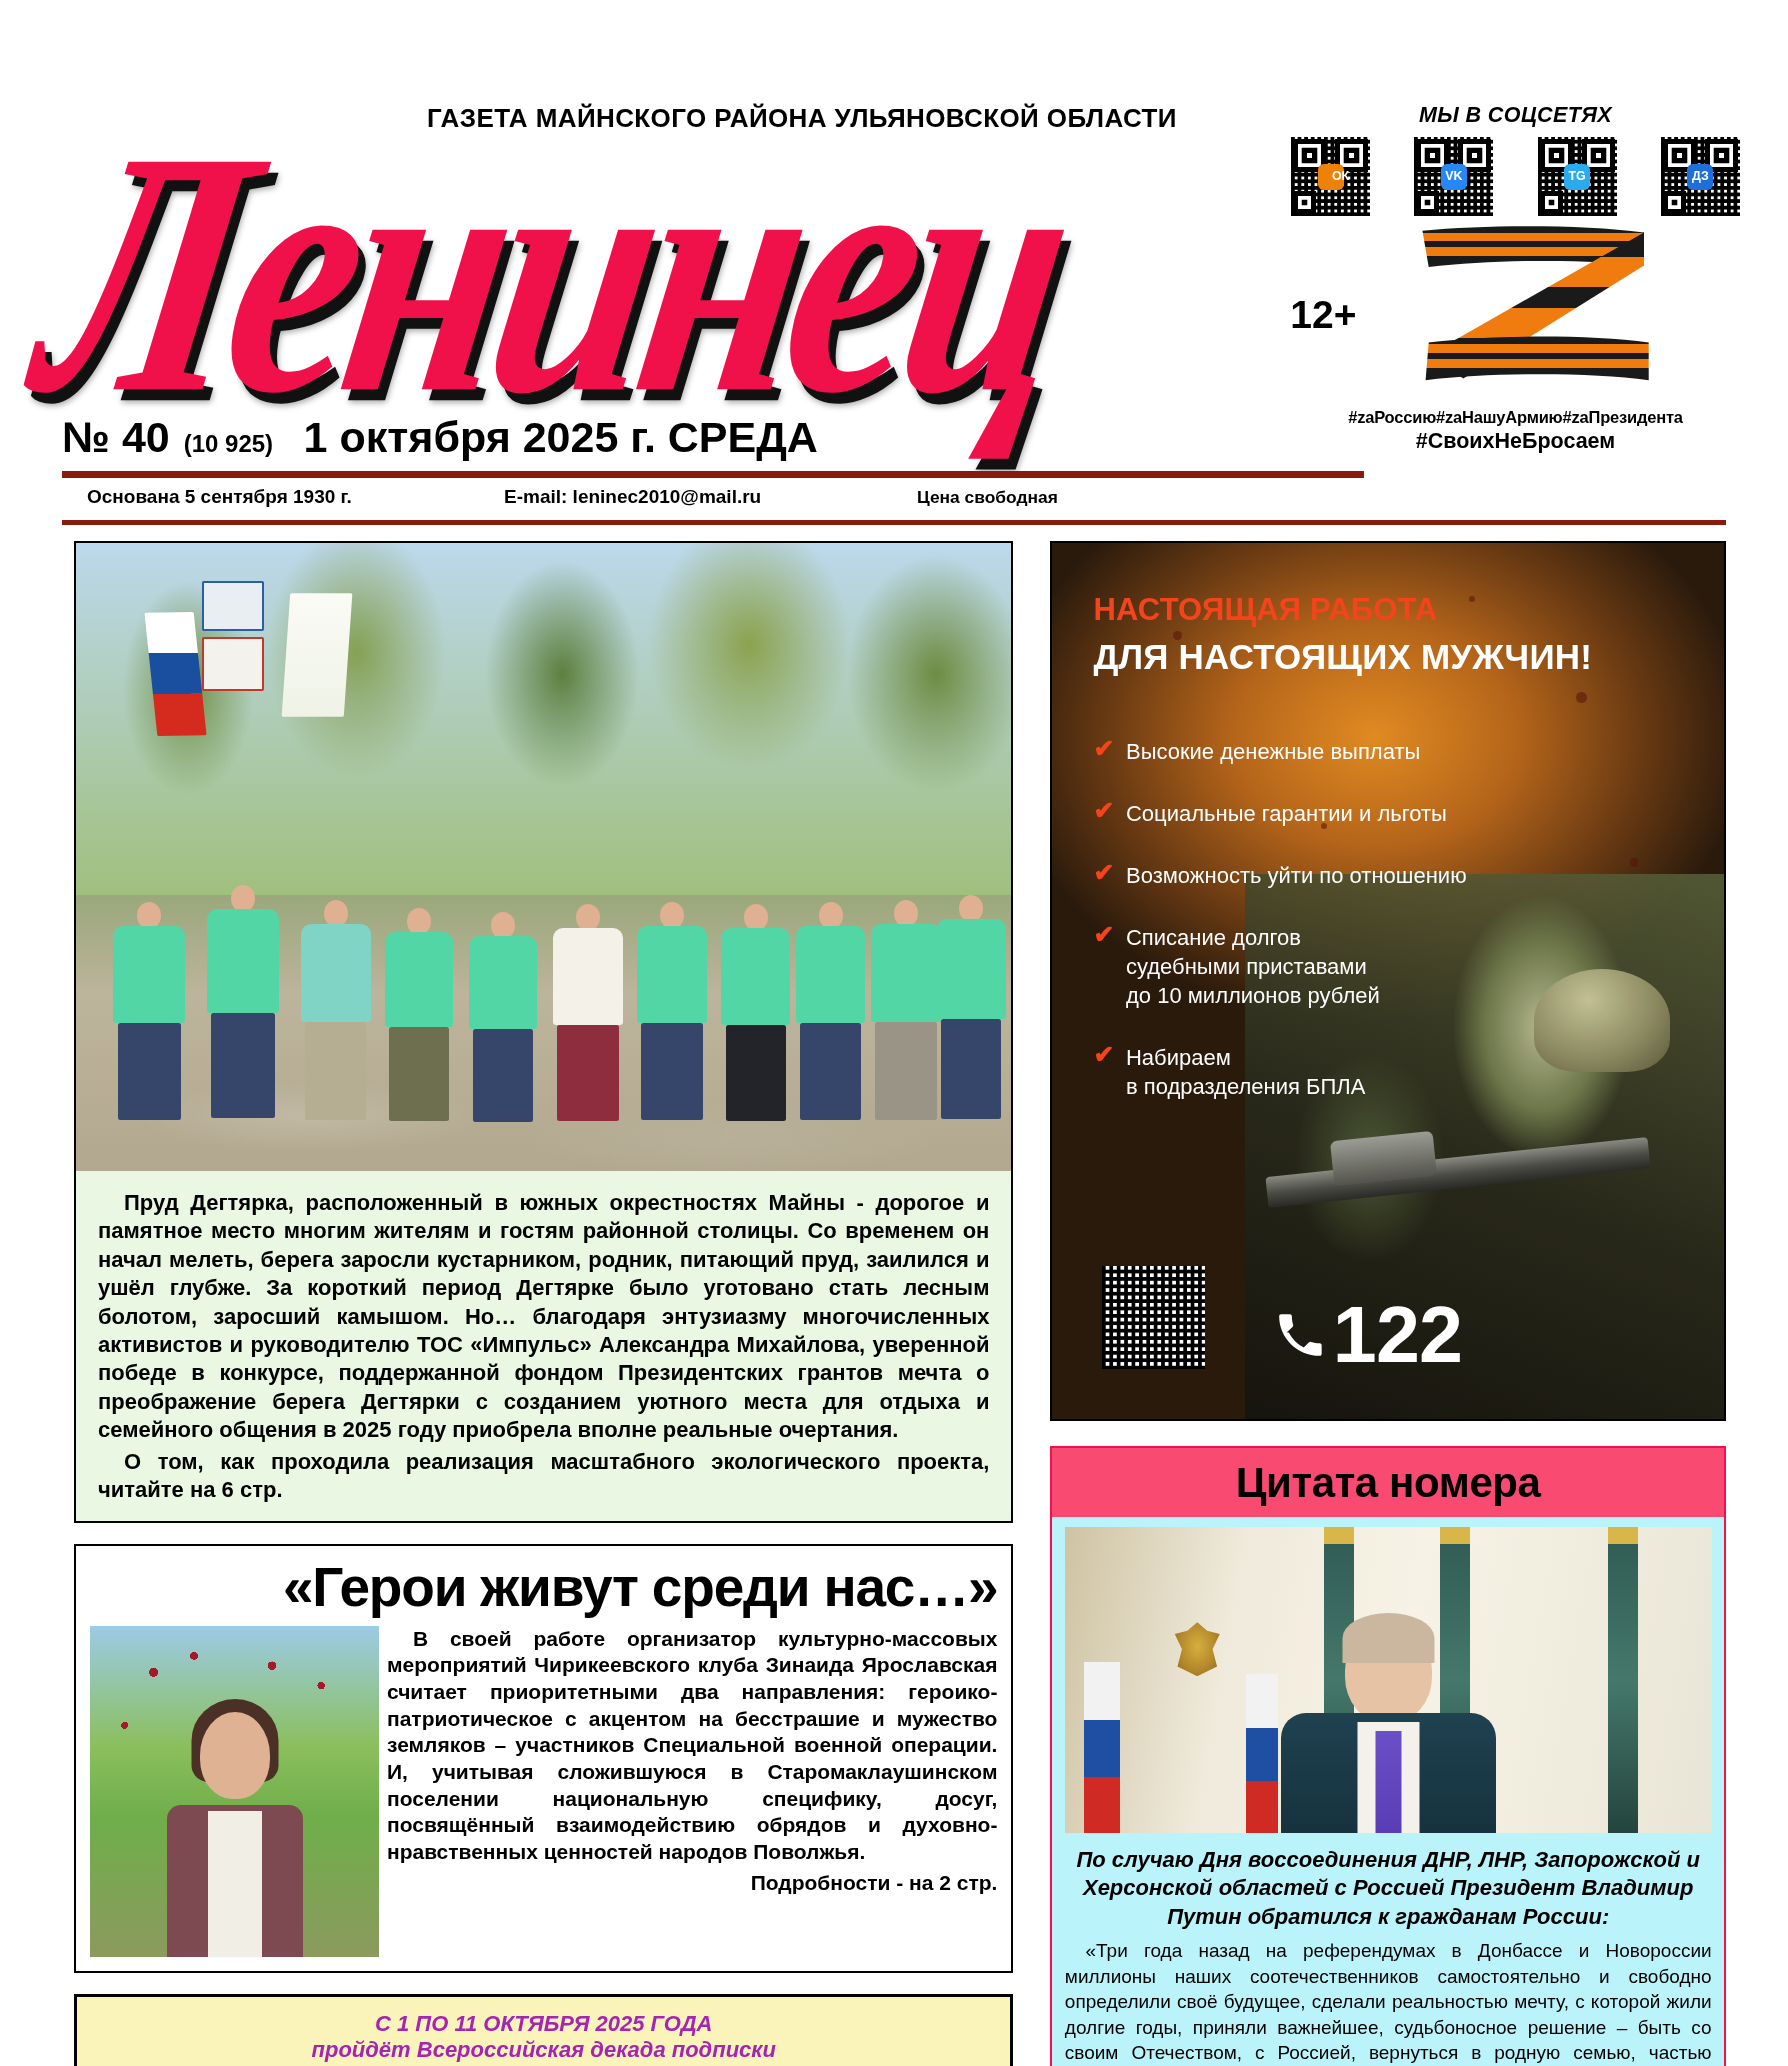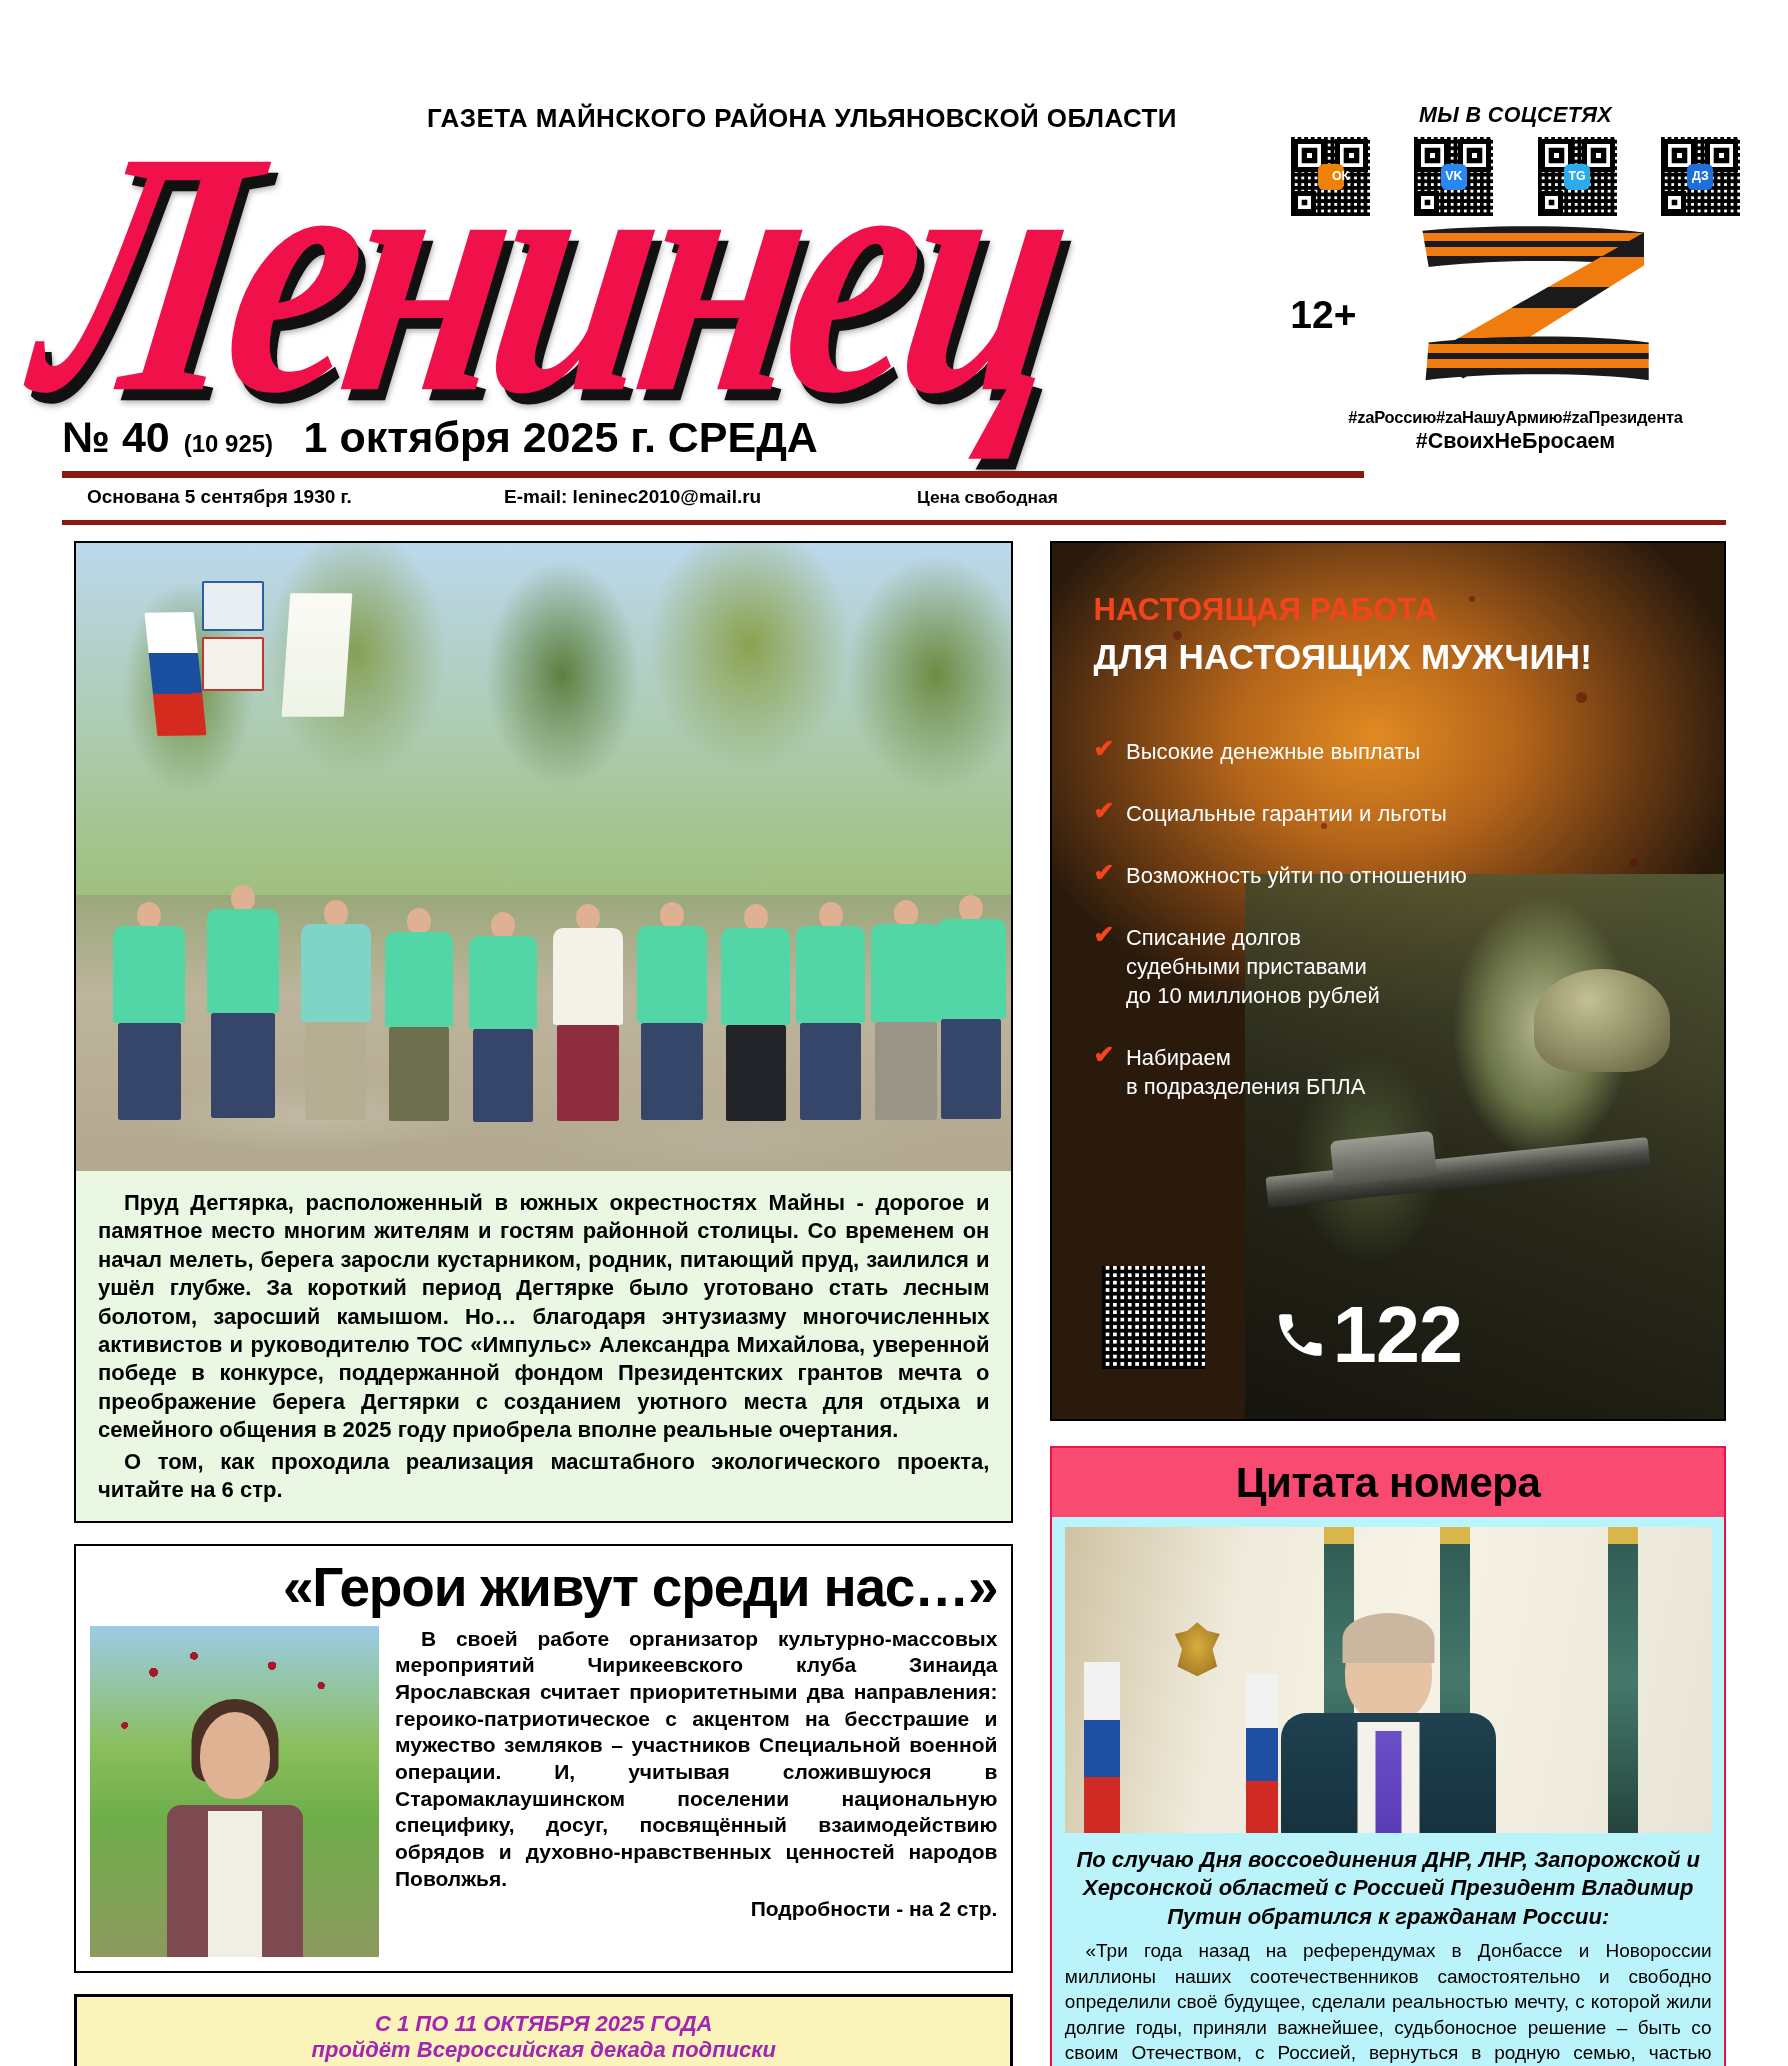--- a/index.html
+++ b/index.html
@@ -243,21 +243,21 @@
   }
   .heroes-headline {
     text-align:right;
     font-size:55px;
     font-weight:bold;
     letter-spacing:-1.2px;
     line-height:1.05;
     white-space:nowrap;
     margin: 1px 0 9px 0;
   }
-  .heroes-body { display:flex; gap:16px; }
+  .heroes-body { display:flex; gap:8px; }
   .heroes-photo {
     width:289px; height:331px; flex:none;
     background:
       radial-gradient(circle 7.4px at 22% 14%, #a5192b 0 60%, transparent 61%),
       radial-gradient(circle 6.6px at 36% 9%, #a5192b 0 60%, transparent 61%),
       radial-gradient(circle 7px at 63% 12%, #a5192b 0 60%, transparent 61%),
       radial-gradient(circle 6.2px at 80% 18%, #a5192b 0 60%, transparent 61%),
       radial-gradient(circle 5.8px at 12% 30%, #a5192b 0 60%, transparent 61%),
       linear-gradient(180deg,#9ccbe6 0%, #8bbf5e 36%, #6fae4a 58%, #8c9a5e 100%);
     position:relative; overflow:hidden;

